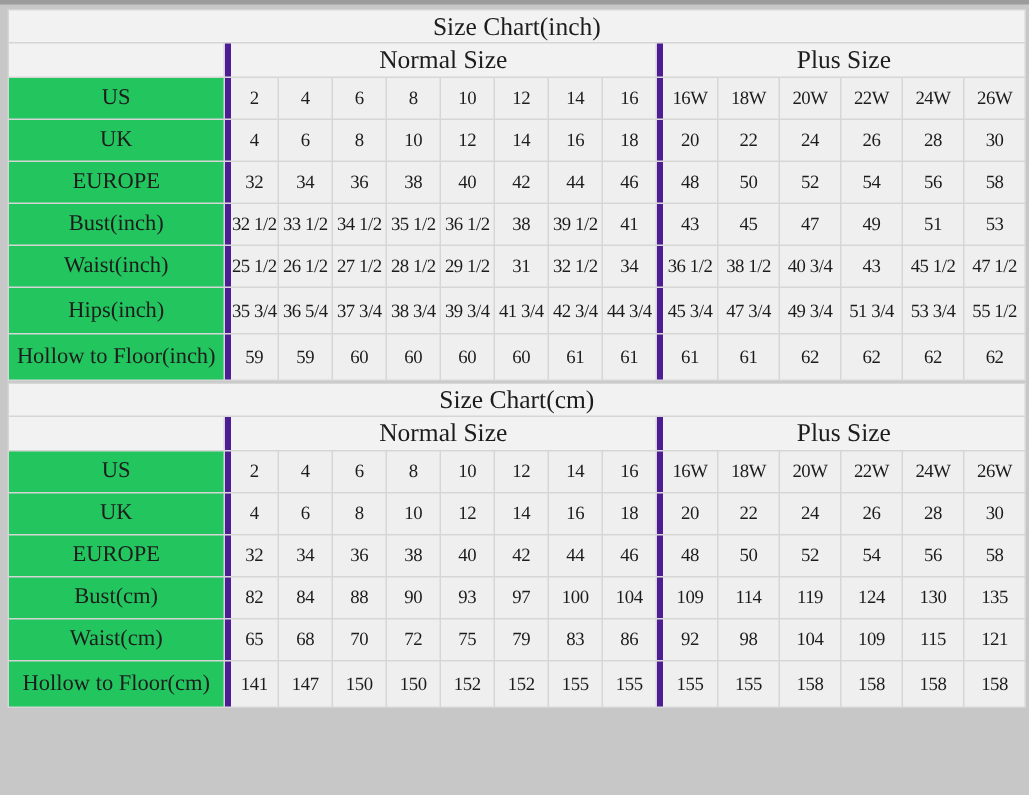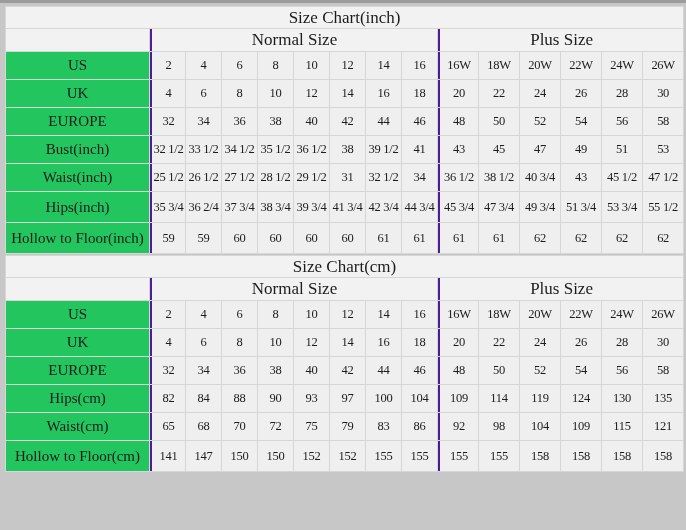--- a/index.html
+++ b/index.html
@@ -51,21 +51,21 @@
   td.lbl {
     background: #22c55e;
     font-size: 15px;
   }
   td.v {
     font-size: 12.5px;
     letter-spacing: -0.3px;
   }
   tr.data td { height: 27px; }
   tr.tall td { height: 30px; }
-  .sep { border-left: 2px solid #4c1d95; text-align: center; }
+  .sep { border-left: 4px solid #4c1d95; text-align: center; }
 </style>
 </head>
 <body>
 
 <div class="top-edge"></div>
 
 <div class="wrap">
 
   <table class="size-chart">
     <colgroup>
@@ -175,21 +175,21 @@
           <td class="v sep">36 1/2</td>
           <td class="v">38 1/2</td>
           <td class="v">40 3/4</td>
           <td class="v">43</td>
           <td class="v">45 1/2</td>
           <td class="v">47 1/2</td>
         </tr>
         <tr class="data tall">
           <td class="lbl">Hips(inch)</td>
           <td class="v sep">35 3/4</td>
-          <td class="v">36 2/4</td>
+          <td class="v">36 5/4</td>
           <td class="v">37 3/4</td>
           <td class="v">38 3/4</td>
           <td class="v">39 3/4</td>
           <td class="v">41 3/4</td>
           <td class="v">42 3/4</td>
           <td class="v">44 3/4</td>
           <td class="v sep">45 3/4</td>
           <td class="v">47 3/4</td>
           <td class="v">49 3/4</td>
           <td class="v">51 3/4</td>
@@ -288,21 +288,21 @@
           <td class="v">44</td>
           <td class="v">46</td>
           <td class="v sep">48</td>
           <td class="v">50</td>
           <td class="v">52</td>
           <td class="v">54</td>
           <td class="v">56</td>
           <td class="v">58</td>
         </tr>
         <tr class="data">
-          <td class="lbl">Hips(cm)</td>
+          <td class="lbl">Bust(cm)</td>
           <td class="v sep">82</td>
           <td class="v">84</td>
           <td class="v">88</td>
           <td class="v">90</td>
           <td class="v">93</td>
           <td class="v">97</td>
           <td class="v">100</td>
           <td class="v">104</td>
           <td class="v sep">109</td>
           <td class="v">114</td>

